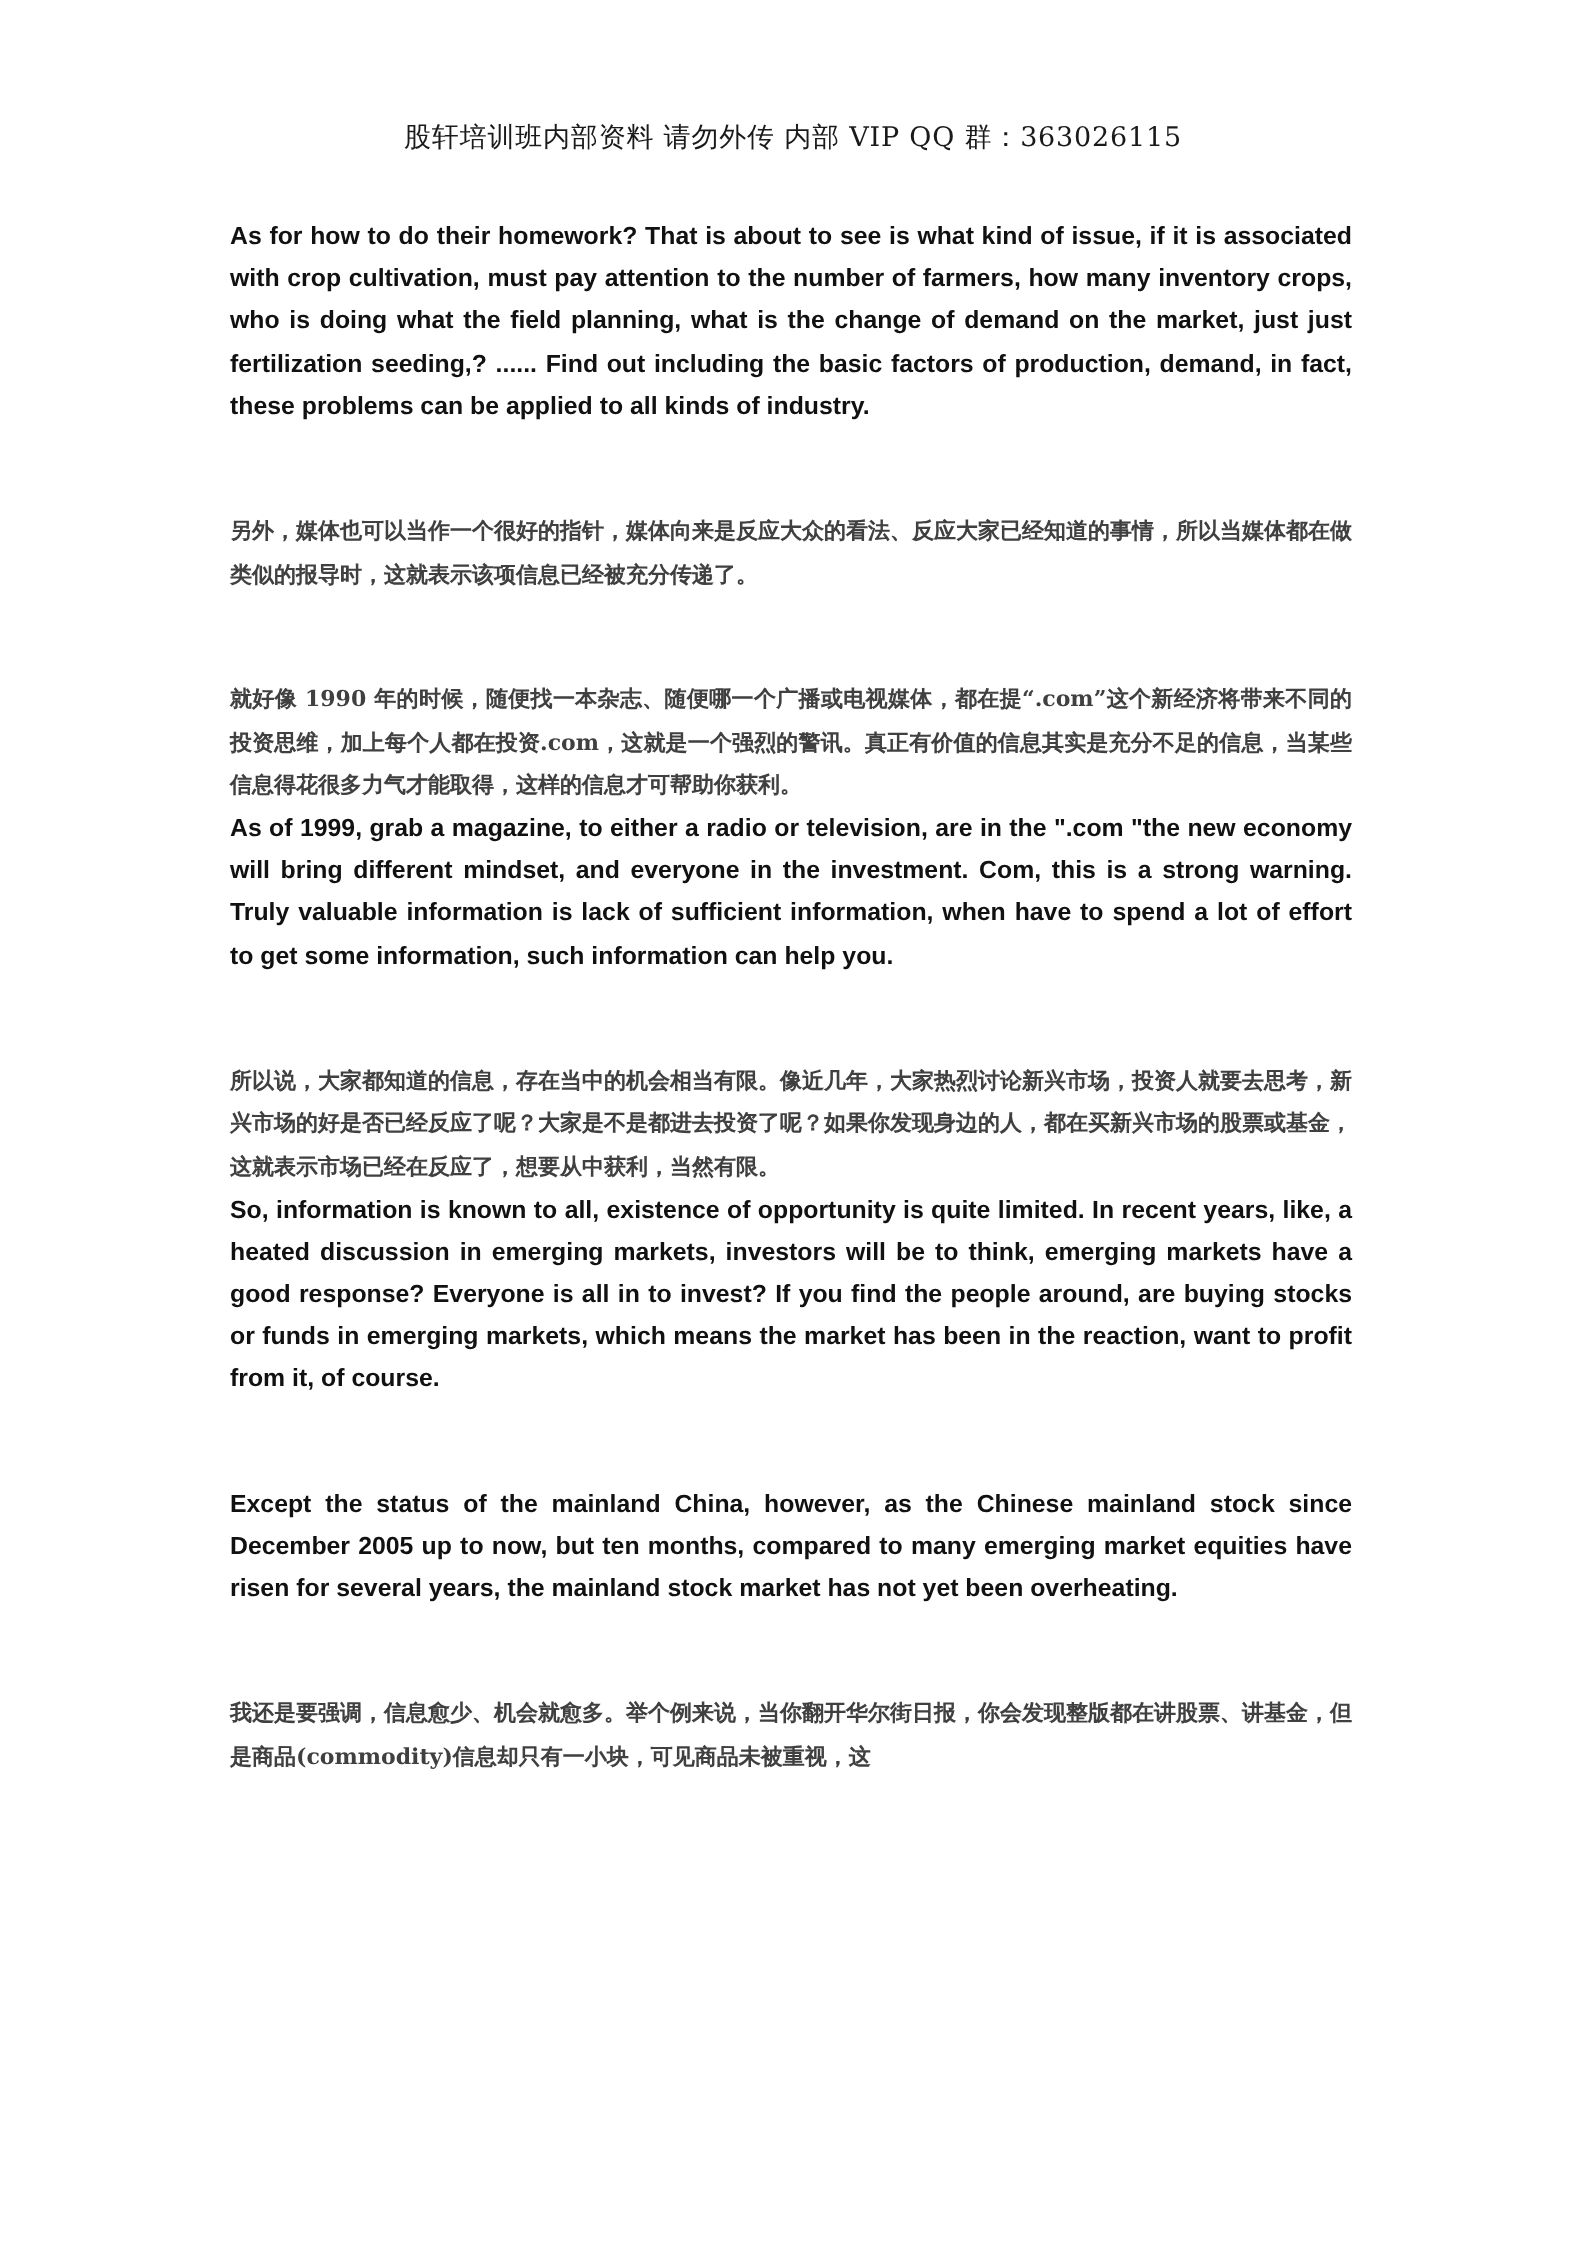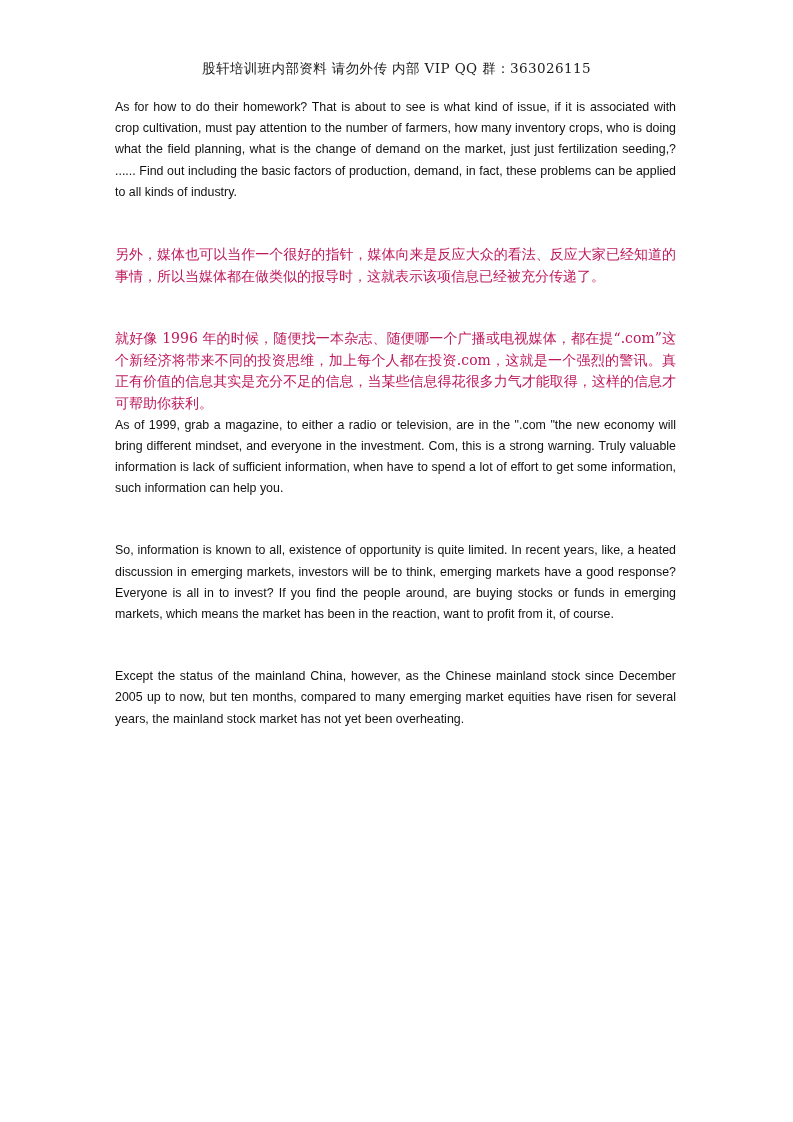--- a/index.html
+++ b/index.html
@@ -25,45 +25,46 @@
     text-align: center;
     font-family: "DejaVu Serif", "Liberation Serif", serif;
     font-size: 13.5px;
     color: #1a1a1a;
     letter-spacing: 0.4px;
     white-space: nowrap;
   }
   .body-col {
     position: absolute;
     left: 115px;
-    top: 97px;
+    top: 108px;
     width: 561px;
+    font-weight: bold;
   }
   .block {
     margin: 0;
   }
   .gap {
     height: 41px;
   }
   p.en {
     margin: 0;
     font-family: "Liberation Sans", "DejaVu Sans", sans-serif;
     font-size: 12.4px;
     line-height: 21.2px;
     color: #111111;
     text-align: justify;
     text-justify: inter-word;
     letter-spacing: 0.01px;
   }
   p.zh {
     margin: 0;
     font-family: "DejaVu Serif", "Liberation Serif", serif;
-    font-size: 14px;
+    font-size: 11px;
     line-height: 21.6px;
-    color: #be185d;
+    color: #404040;
     text-align: justify;
     text-justify: inter-ideograph;
   }
   p.en.last-line-natural {
     text-align-last: left;
   }
   p.zh.last-line-natural {
     text-align-last: left;
   }
 </style>
@@ -82,34 +83,38 @@
 
     <div class="gap"></div>
 
     <div class="block">
       <p class="zh last-line-natural">另外，媒体也可以当作一个很好的指针，媒体向来是反应大众的看法、反应大家已经知道的事情，所以当媒体都在做类似的报导时，这就表示该项信息已经被充分传递了。</p>
     </div>
 
     <div class="gap"></div>
 
     <div class="block">
-      <p class="zh last-line-natural">就好像 1996 年的时候，随便找一本杂志、随便哪一个广播或电视媒体，都在提“.com”这个新经济将带来不同的投资思维，加上每个人都在投资.com，这就是一个强烈的警讯。真正有价值的信息其实是充分不足的信息，当某些信息得花很多力气才能取得，这样的信息才可帮助你获利。</p>
+      <p class="zh last-line-natural">就好像 1990 年的时候，随便找一本杂志、随便哪一个广播或电视媒体，都在提“.com”这个新经济将带来不同的投资思维，加上每个人都在投资.com，这就是一个强烈的警讯。真正有价值的信息其实是充分不足的信息，当某些信息得花很多力气才能取得，这样的信息才可帮助你获利。</p>
       <p class="en last-line-natural">As of 1999, grab a magazine, to either a radio or television, are in the ".com "the new economy will bring different mindset, and everyone in the investment. Com, this is a strong warning. Truly valuable information is lack of sufficient information, when have to spend a lot of effort to get some information, such information can help you.</p>
     </div>
 
     <div class="gap"></div>
 
     <div class="block">
+      <p class="zh last-line-natural">所以说，大家都知道的信息，存在当中的机会相当有限。像近几年，大家热烈讨论新兴市场，投资人就要去思考，新兴市场的好是否已经反应了呢？大家是不是都进去投资了呢？如果你发现身边的人，都在买新兴市场的股票或基金，这就表示市场已经在反应了，想要从中获利，当然有限。</p>
       <p class="en last-line-natural">So, information is known to all, existence of opportunity is quite limited. In recent years, like, a heated discussion in emerging markets, investors will be to think, emerging markets have a good response? Everyone is all in to invest? If you find the people around, are buying stocks or funds in emerging markets, which means the market has been in the reaction, want to profit from it, of course.</p>
     </div>
 
     <div class="gap"></div>
 
     <div class="block">
       <p class="en last-line-natural">Except the status of the mainland China, however, as the Chinese mainland stock since December 2005 up to now, but ten months, compared to many emerging market equities have risen for several years, the mainland stock market has not yet been overheating.</p>
     </div>
 
     <div class="gap"></div>
 
+    <div class="block">
+      <p class="zh">我还是要强调，信息愈少、机会就愈多。举个例来说，当你翻开华尔街日报，你会发现整版都在讲股票、讲基金，但是商品(commodity)信息却只有一小块，可见商品未被重视，这</p>
+    </div>
 
   </div>
 
 </div>
 
 </body></html>

